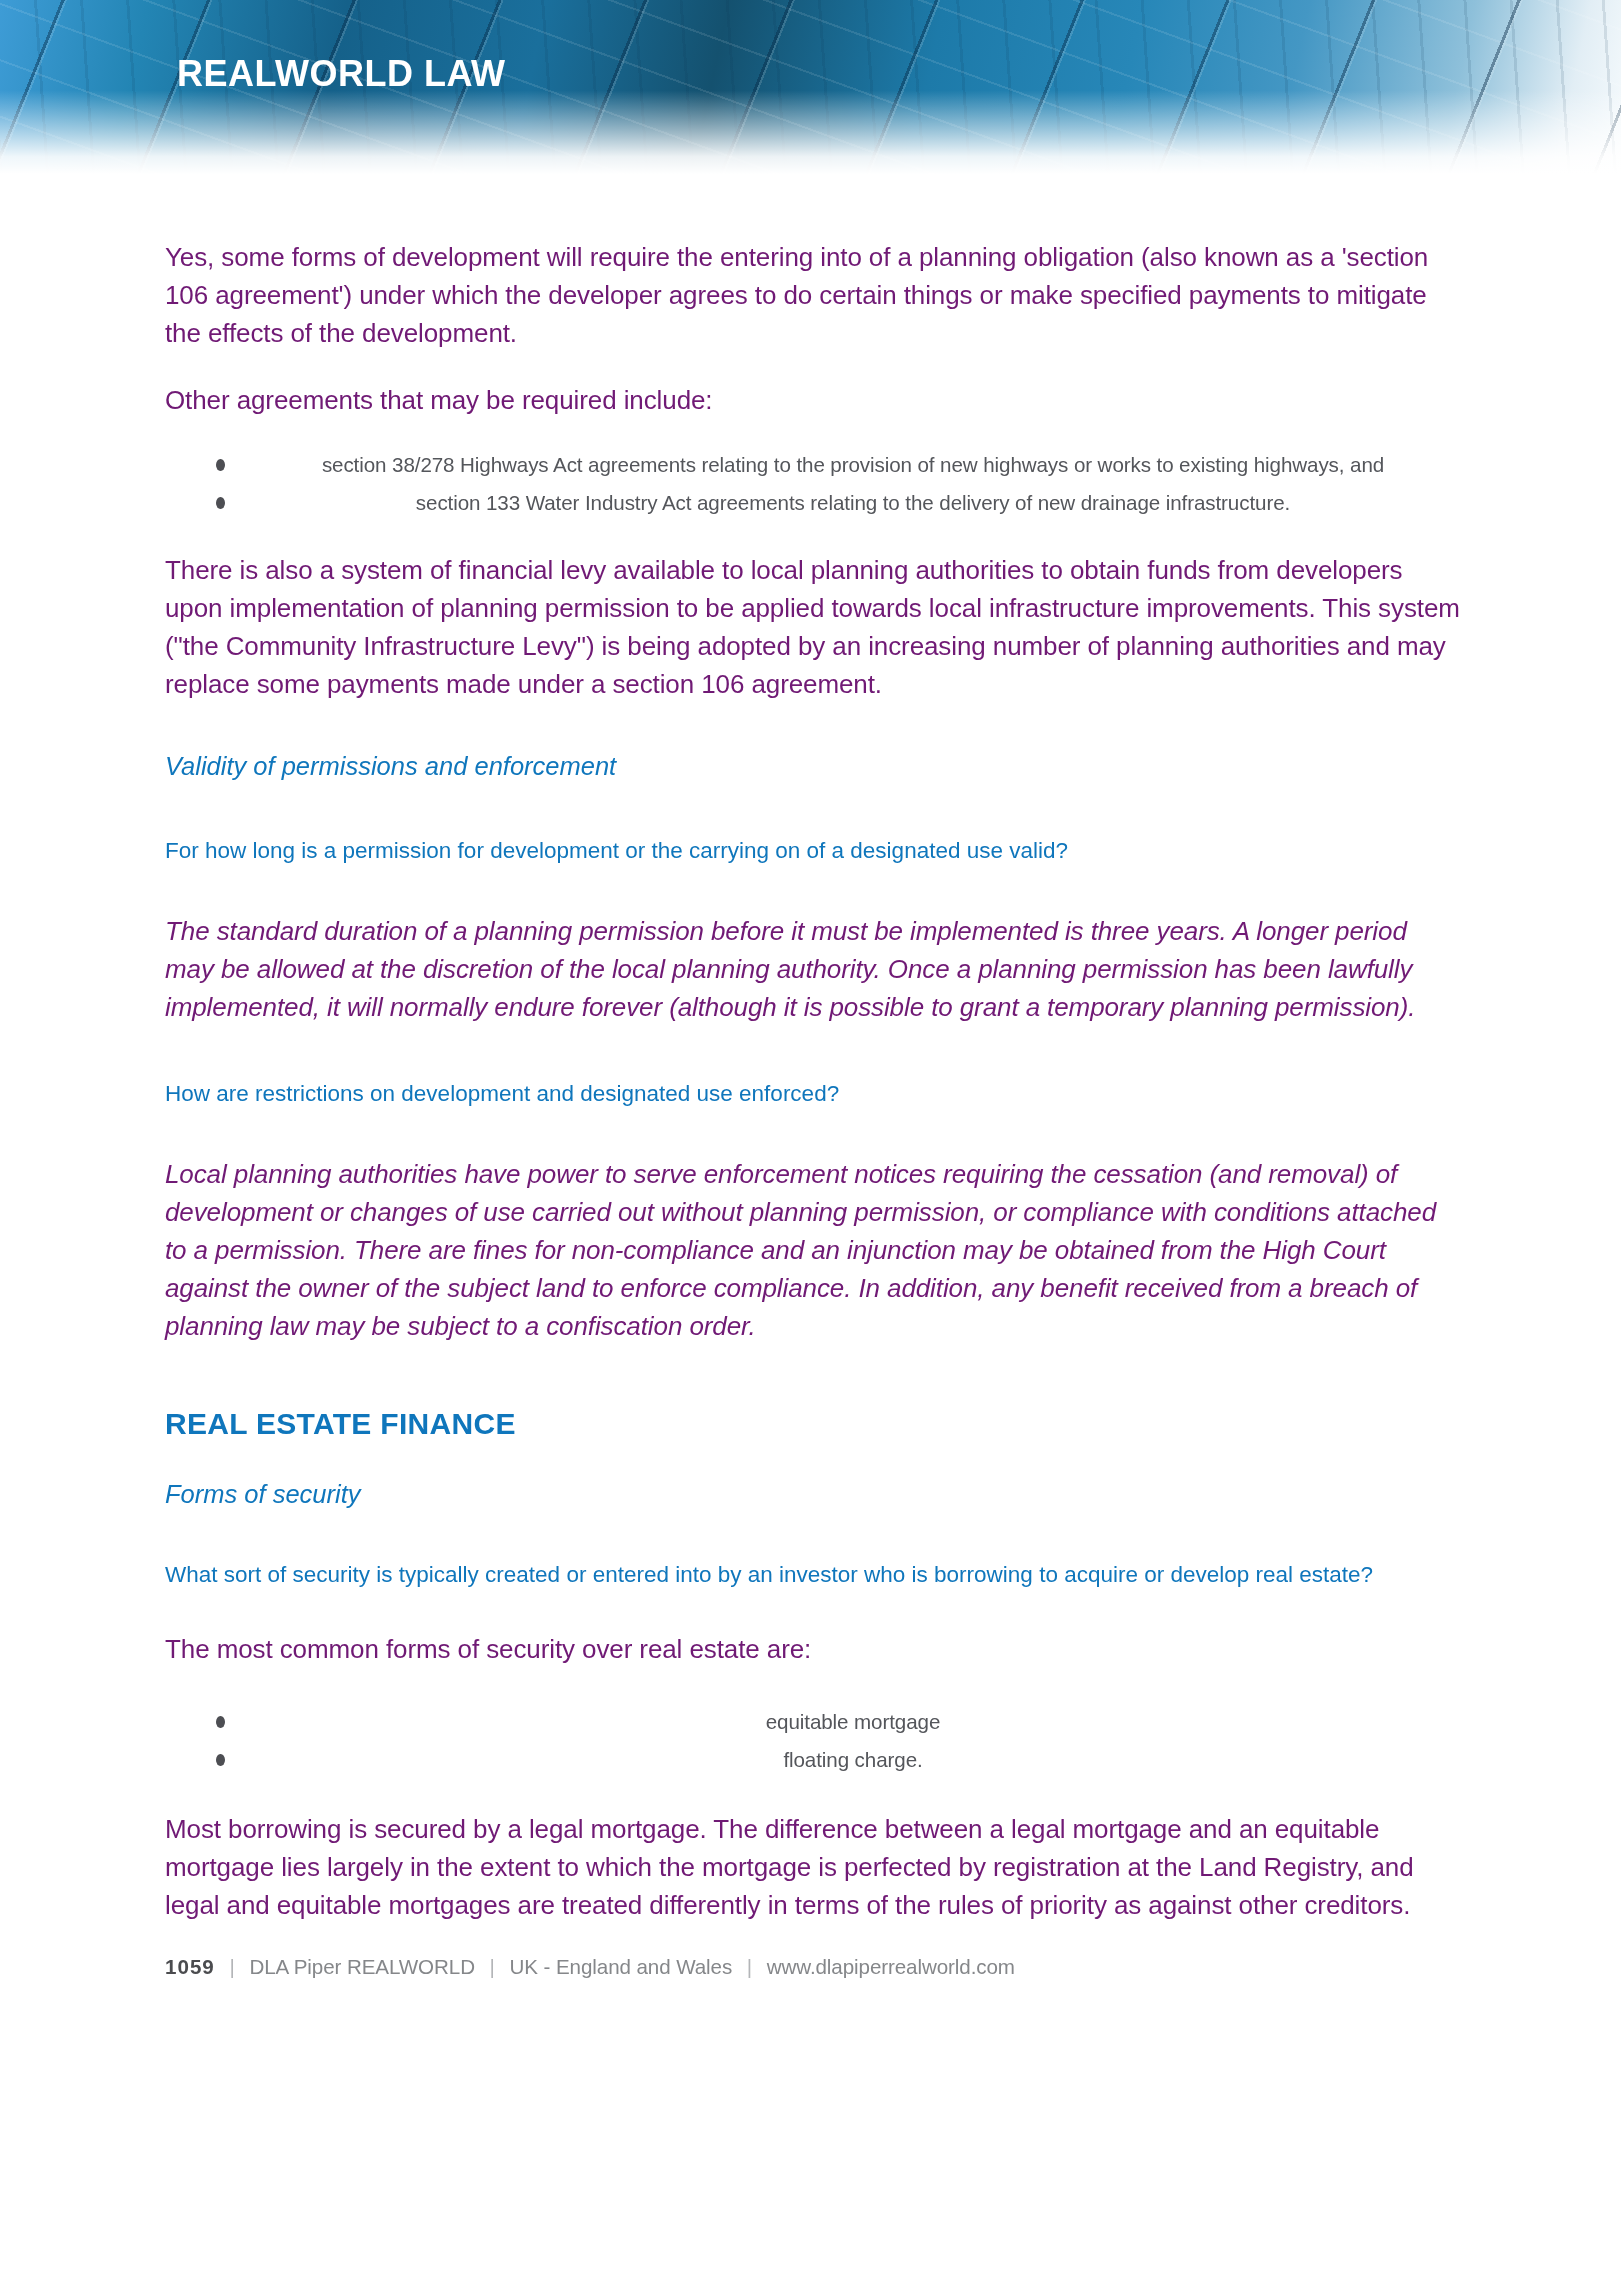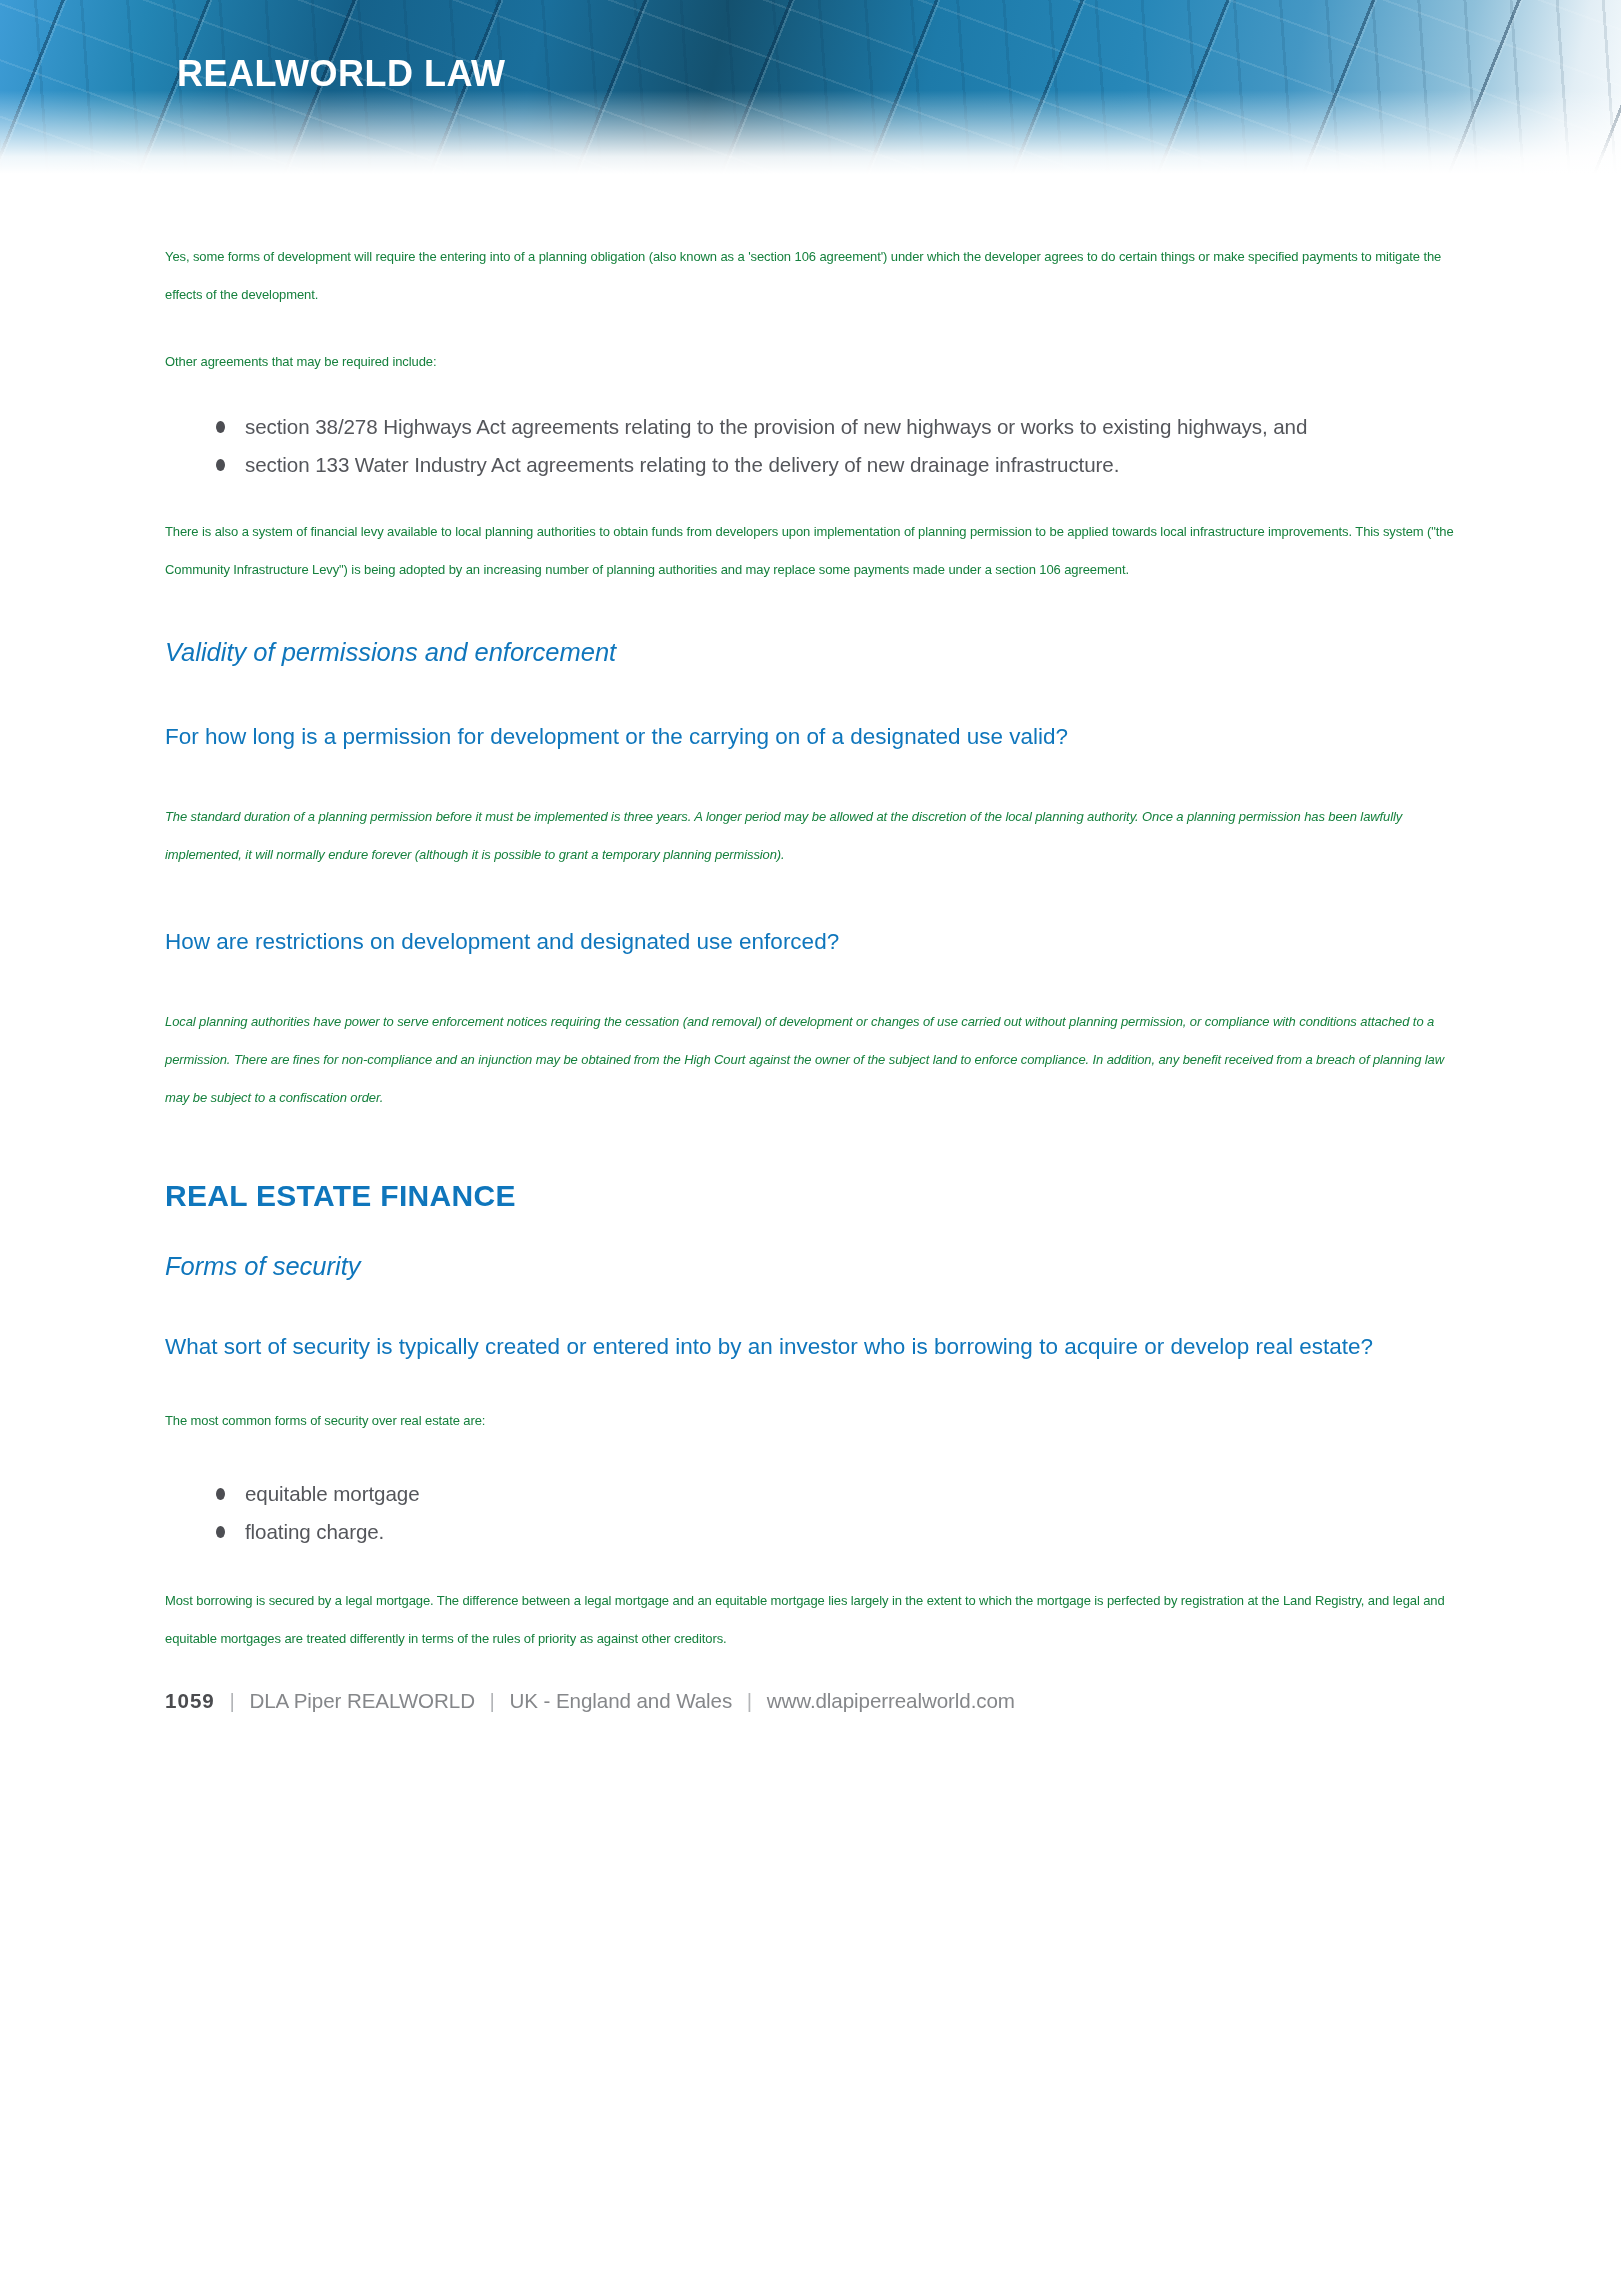--- a/index.html
+++ b/index.html
@@ -41,37 +41,38 @@
 
   
   .content {
     margin: 0 161px 0 165px;
     padding-top: 64px; 
     width: 1296px;
     color: #54565b;
   }
   .body-p {
     margin: 0;
-    font-size: 13px;
+    font-size: 26px;
     line-height: 38px;
     letter-spacing: -0.1px;
-    color: #15803d;
+    color: #701a75;
   }
   .bullets {
     list-style: none;
     margin: 0;
     padding: 0 0 0 49px;
   }
   .bullets li {
     position: relative;
     padding-left: 31px;
     font-size: 20.6px;
     line-height: 38px;
     letter-spacing: -0.1px;
     color: #54565b;
+    text-align: center;
   }
   .bullets li::before {
     content: "";
     position: absolute;
     left: 2px;
     top: 12.7px;
     width: 8.8px;
     height: 11.8px;
     border-radius: 50%;
     background: #4d4e53;

